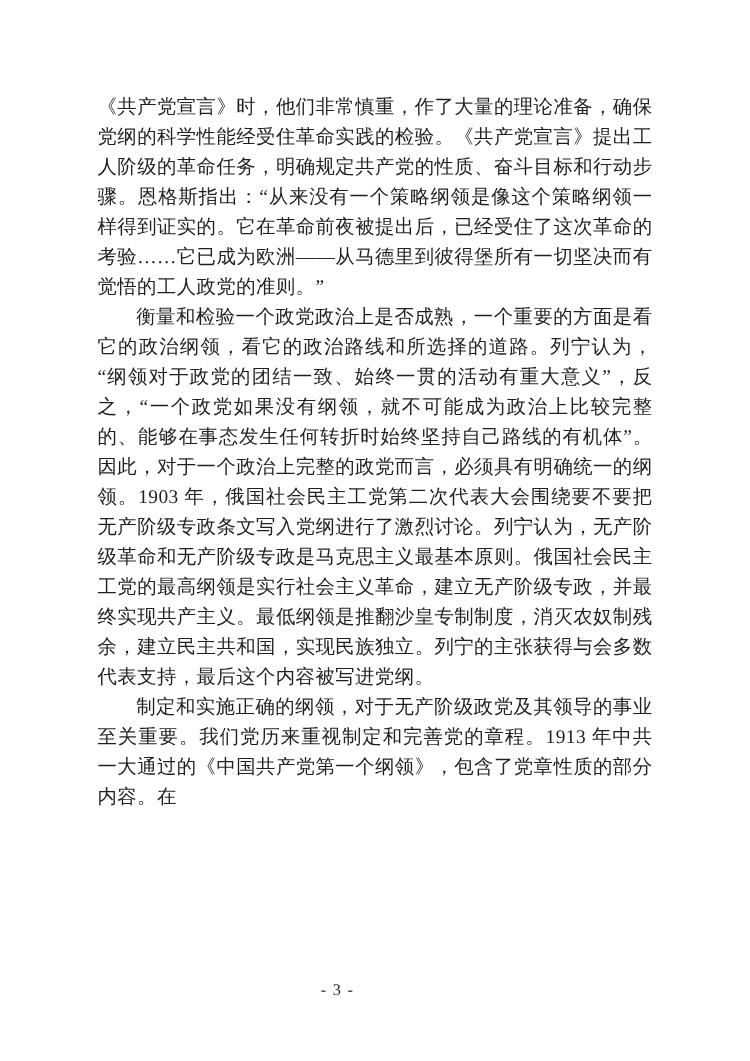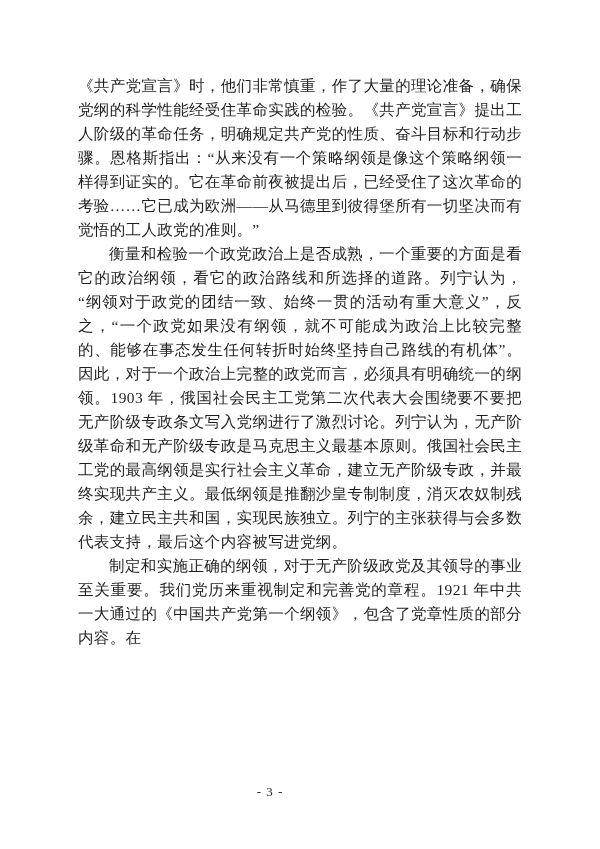--- a/index.html
+++ b/index.html
@@ -49,16 +49,16 @@
     letter-spacing: 1px;
   }
 </style>
 </head>
 <body>
 
 <div class="page">
   <div class="body-text">
     <p class="para">《共产党宣言》时，他们非常慎重，作了大量的理论准备，确保党纲的科学性能经受住革命实践的检验。《共产党宣言》提出工人阶级的革命任务，明确规定共产党的性质、奋斗目标和行动步骤。恩格斯指出：“从来没有一个策略纲领是像这个策略纲领一样得到证实的。它在革命前夜被提出后，已经受住了这次革命的考验……它已成为欧洲——从马德里到彼得堡所有一切坚决而有觉悟的工人政党的准则。”</p>
     <p class="para indent">衡量和检验一个政党政治上是否成熟，一个重要的方面是看它的政治纲领，看它的政治路线和所选择的道路。列宁认为，“纲领对于政党的团结一致、始终一贯的活动有重大意义”，反之，“一个政党如果没有纲领，就不可能成为政治上比较完整的、能够在事态发生任何转折时始终坚持自己路线的有机体”。因此，对于一个政治上完整的政党而言，必须具有明确统一的纲领。1903 年，俄国社会民主工党第二次代表大会围绕要不要把无产阶级专政条文写入党纲进行了激烈讨论。列宁认为，无产阶级革命和无产阶级专政是马克思主义最基本原则。俄国社会民主工党的最高纲领是实行社会主义革命，建立无产阶级专政，并最终实现共产主义。最低纲领是推翻沙皇专制制度，消灭农奴制残余，建立民主共和国，实现民族独立。列宁的主张获得与会多数代表支持，最后这个内容被写进党纲。</p>
-    <p class="para indent">制定和实施正确的纲领，对于无产阶级政党及其领导的事业至关重要。我们党历来重视制定和完善党的章程。1921 年中共一大通过的《中国共产党第一个纲领》，包含了党章性质的部分内容。在</p>
+    <p class="para indent">制定和实施正确的纲领，对于无产阶级政党及其领导的事业至关重要。我们党历来重视制定和完善党的章程。1913 年中共一大通过的《中国共产党第一个纲领》，包含了党章性质的部分内容。在</p>
   </div>
   <div class="page-number">- 3 -</div>
 </div>
 
 </body></html>

